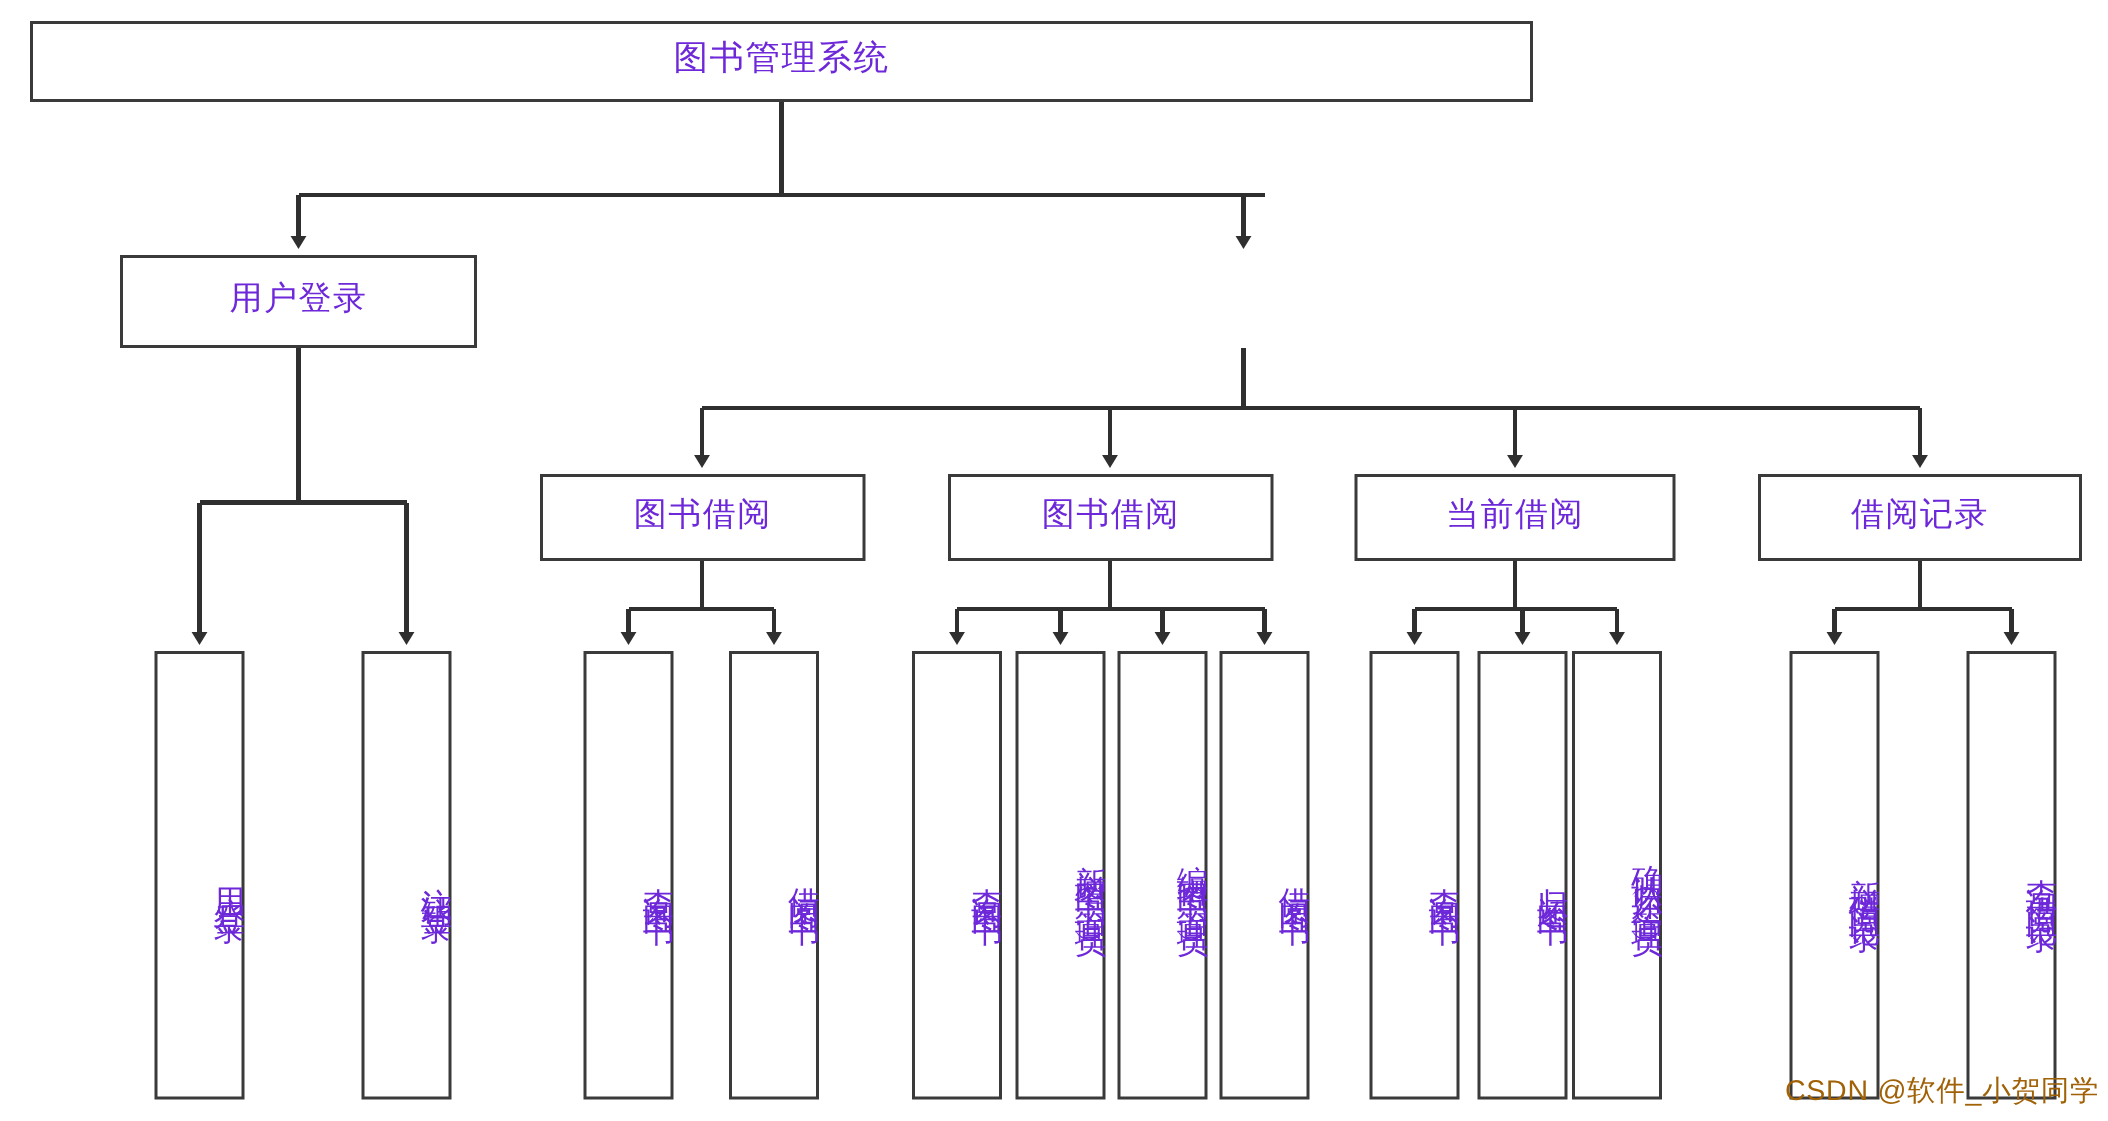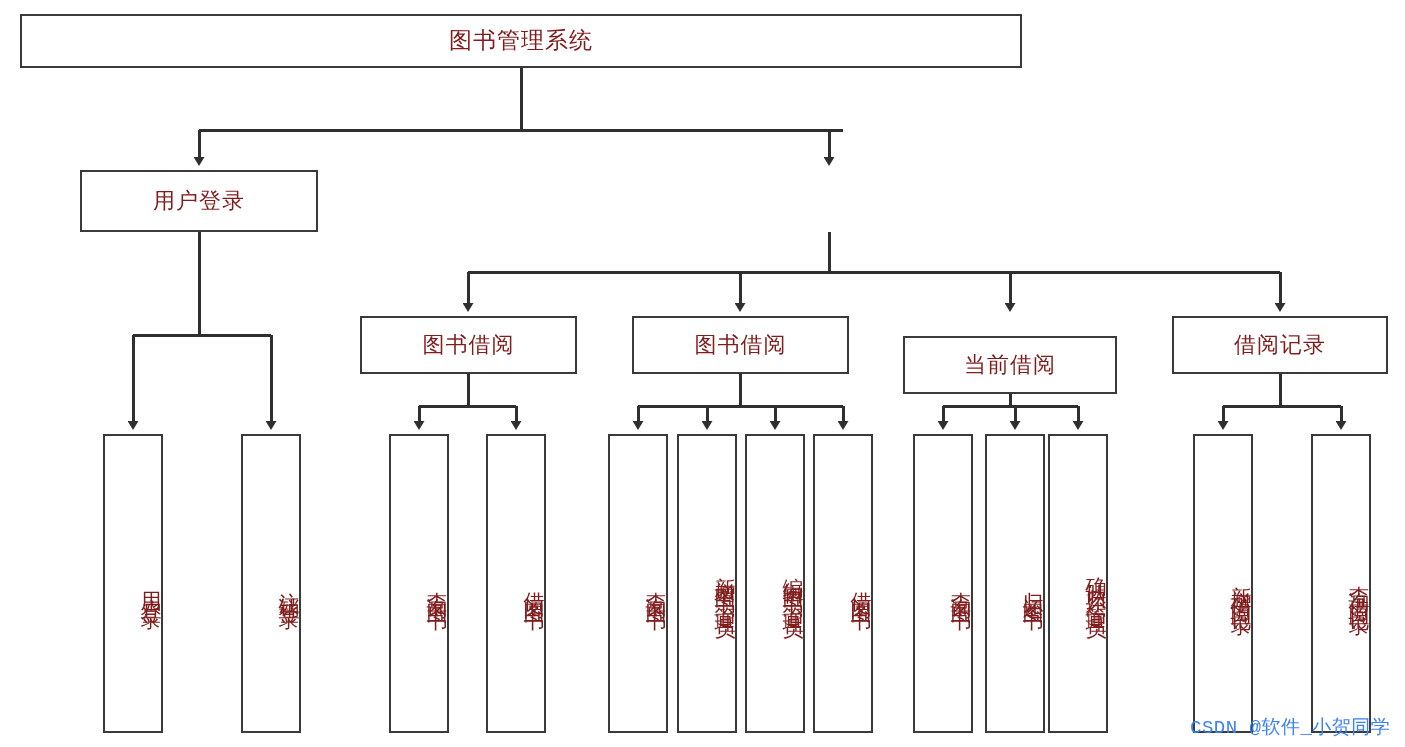--- a/index.html
+++ b/index.html
@@ -27,21 +27,22 @@
     pointer-events: none;
   }
   .node {
     position: absolute;
     box-sizing: border-box;
     background: #ffffff;
     border: 2.5px solid #3a3a3a;
     display: flex;
     align-items: center;
     justify-content: center;
-    color: #7f1d1d;
+    color: #6d28d9;
+    font-family: Liberation Mono, monospace;
   }
   .node-h {
     font-size: 22px;
     letter-spacing: 1px;
     line-height: 1.2;
     white-space: nowrap;
   }
   .node-root {
     font-size: 23px;
   }
@@ -53,24 +54,24 @@
     align-items: flex-start;
     justify-content: center;
     padding-top: 6px;
     line-height: 1;
   }
   .watermark {
     position: absolute;
     left: 1190px;
     top: 714px;
     font-size: 19px;
-    color: #3b82f6;
+    color: #a16207;
     white-space: nowrap;
     letter-spacing: 0.5px;
-    font-family: Liberation Mono, monospace;
+    font-family: Liberation Sans, sans-serif;
   }
 </style>
 </head>
 <body>
 
 <div id="canvas">
 
   <svg class="edges" viewBox="0 0 1405 747">
     <defs>
       <marker id="arrow" markerWidth="9" markerHeight="11" refX="1" refY="5.5" orient="auto" markerUnits="userSpaceOnUse">
@@ -120,21 +121,21 @@
       <path d="M1341,406 L1341,422" marker-end="url(#arrow)"></path>
     </g>
   </svg>
 
   <div class="node node-h node-root" id="n-root" style="left: 20px; top: 14px; width: 1002px; height: 54px;">图书管理系统</div>
 
   <div class="node node-h" id="n-l2-0" style="left: 80px; top: 170px; width: 238px; height: 62px;">用户登录</div>
 
   <div class="node node-h" id="n-l3-0" style="left: 360px; top: 316px; width: 217px; height: 58px;">图书借阅</div>
   <div class="node node-h" id="n-l3-1" style="left: 632px; top: 316px; width: 217px; height: 58px;">图书借阅</div>
-  <div class="node node-h" id="n-l3-2" style="left: 903px; top: 316px; width: 214px; height: 58px; margin-top: 20px;">当前借阅</div>
+  <div class="node node-h" id="n-l3-2" style="left: 903px; top: 316px; width: 214px; height: 58px;">当前借阅</div>
   <div class="node node-h" id="n-l3-3" style="left: 1172px; top: 316px; width: 216px; height: 58px;">借阅记录</div>
 
   <div class="node node-v" style="left: 103px; top: 434px; width: 60px; height: 299px;">用户登录</div>
   <div class="node node-v" style="left: 241px; top: 434px; width: 60px; height: 299px;">注销登录</div>
   <div class="node node-v" style="left: 389px; top: 434px; width: 60px; height: 299px;">查询图书</div>
   <div class="node node-v" style="left: 486px; top: 434px; width: 60px; height: 299px;">借阅图书</div>
   <div class="node node-v" style="left: 608px; top: 434px; width: 60px; height: 299px;">查询图书</div>
   <div class="node node-v" style="left: 677px; top: 434px; width: 60px; height: 299px;">新增图书（管理员）</div>
   <div class="node node-v" style="left: 745px; top: 434px; width: 60px; height: 299px;">编辑图书（管理员）</div>
   <div class="node node-v" style="left: 813px; top: 434px; width: 60px; height: 299px;">借阅图书</div>

